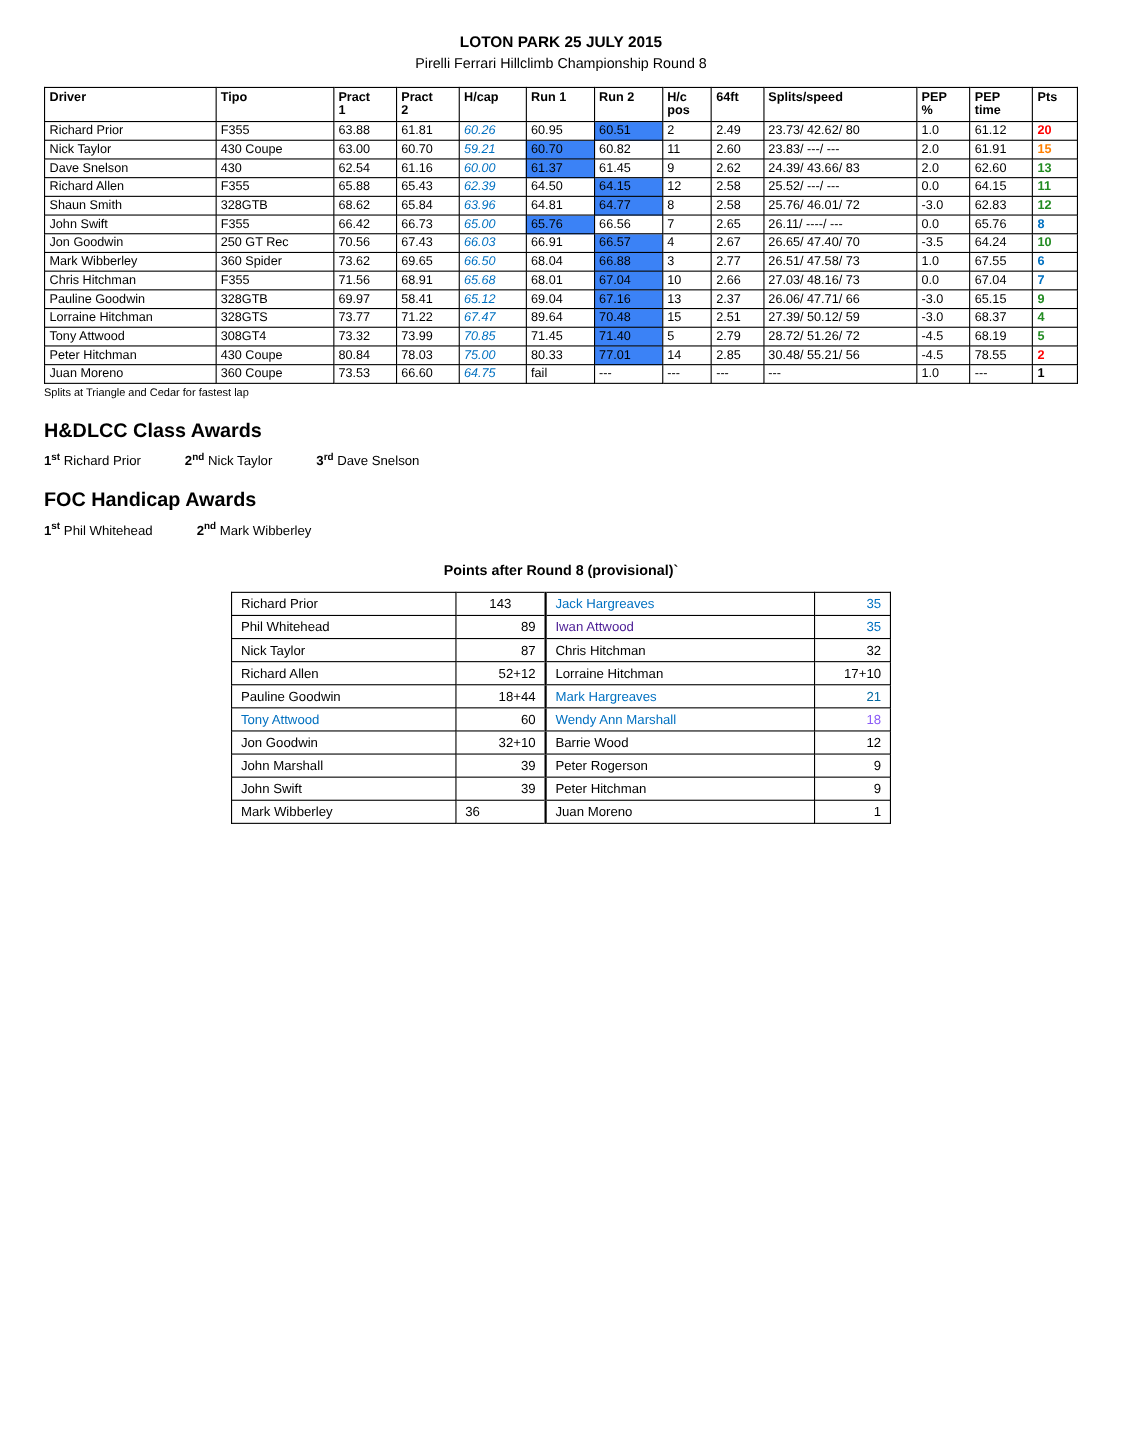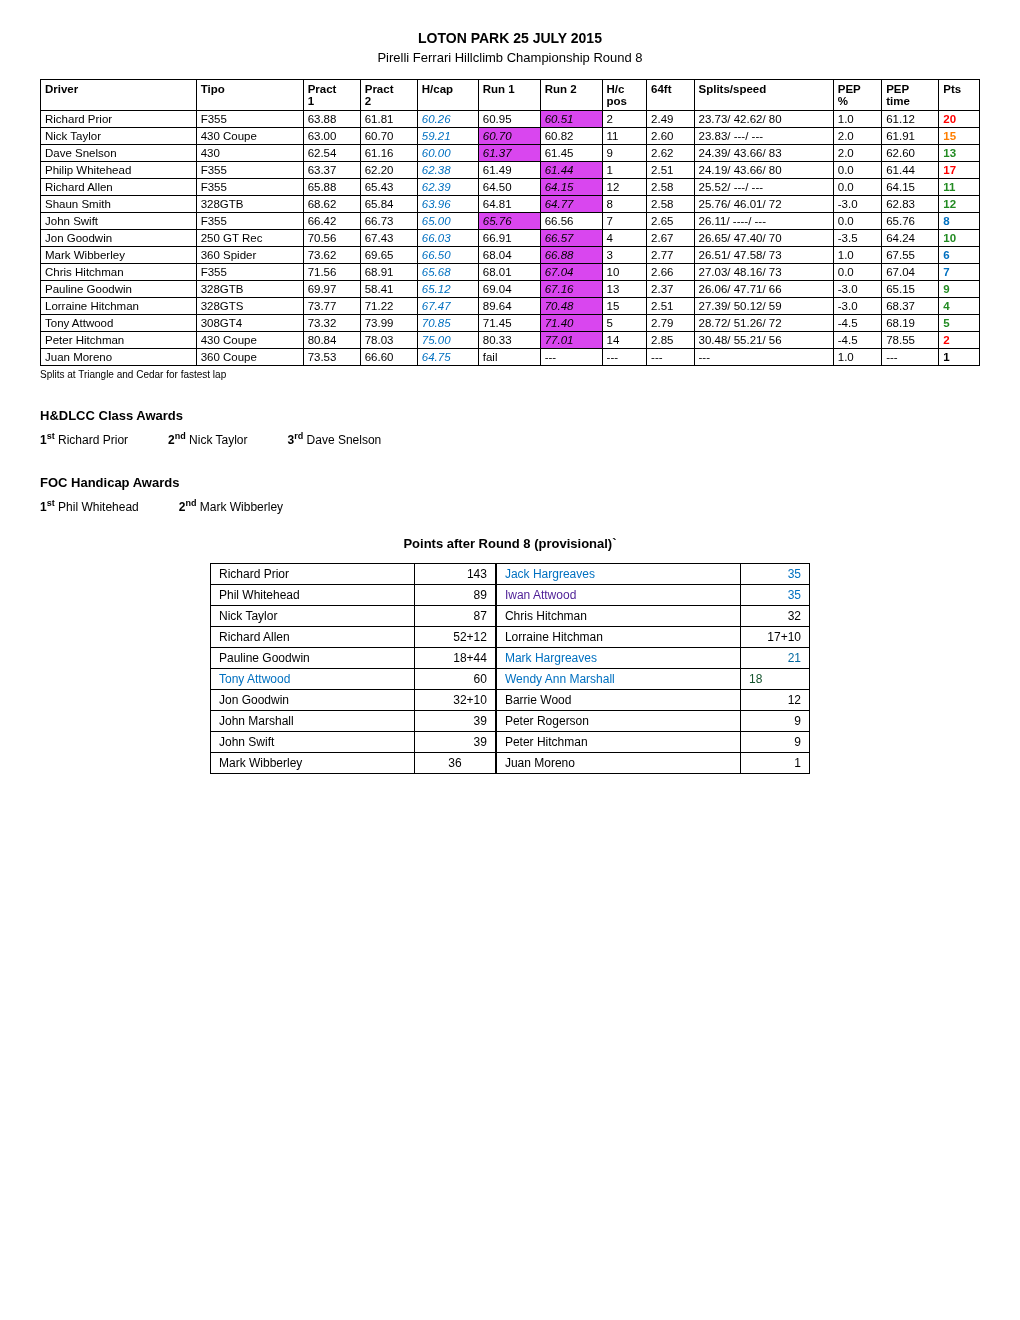--- a/index.html
+++ b/index.html
@@ -37,39 +37,39 @@
       vertical-align: top;
       text-align: left;
     }
     table.main-table td {
       border: 1px solid #000;
       padding: 2px 4px;
       vertical-align: middle;
       text-align: left;
     }
     .italic-blue { color: #0070C0; font-style: italic; }
-    .yellow-bg { background-color: #d946ef; font-style: italic; }
+    .yellow-bg { background-color: #3b82f6; }
     .pts-20 { color: #FF0000; font-weight: bold; }
     .pts-15 { color: #FF7F00; font-weight: bold; }
     .pts-13 { color: #228B22; font-weight: bold; }
     .pts-17 { color: #FF0000; font-weight: bold; }
     .pts-11 { color: #228B22; font-weight: bold; }
     .pts-12 { color: #228B22; font-weight: bold; }
     .pts-8  { color: #0070C0; font-weight: bold; }
     .pts-10 { color: #228B22; font-weight: bold; }
     .pts-6  { color: #0070C0; font-weight: bold; }
     .pts-7  { color: #0070C0; font-weight: bold; }
     .pts-9  { color: #228B22; font-weight: bold; }
     .pts-5  { color: #228B22; font-weight: bold; }
     .pts-4  { color: #228B22; font-weight: bold; }
     .pts-3  { color: #228B22; font-weight: bold; }
     .pts-2  { color: #FF0000; font-weight: bold; }
     .pts-1  { color: #000; font-weight: bold; }
     .footnote { font-size: 10px; margin-top: 3px; }
-    .section-title { font-weight: bold; font-size: 13px; margin-top: 28px; margin-bottom: 8px; }
+    .section-title { font-weight: bold; font-size: 18px; margin-top: 18px; margin-bottom: 8px; }
     .awards-line { margin-bottom: 6px; font-size: 12px; }
     .awards-line sup { font-size: 9px; margin-top: 38px; }
     .points-title { text-align: center; font-weight: bold; font-size: 13px; margin: 22px 0 12px 0; }
     table.points-table {
       width: 600px;
       border-collapse: collapse;
       margin: 0 auto;
       font-size: 12px;
     }
     table.points-table td {
@@ -142,35 +142,20 @@
         <td class="yellow-bg">61.37</td>
         <td>61.45</td>
         <td>9</td>
         <td>2.62</td>
         <td>24.39/ 43.66/ 83</td>
         <td>2.0</td>
         <td>62.60</td>
         <td class="pts-13">13</td>
       </tr>
       <tr>
-        <td>Philip Whitehead</td>
-        <td>F355</td>
-        <td>63.37</td>
-        <td>62.20</td>
-        <td><span class="italic-blue">62.38</span></td>
-        <td>61.49</td>
-        <td class="yellow-bg">61.44</td>
-        <td>1</td>
-        <td>2.51</td>
-        <td>24.19/ 43.66/ 80</td>
-        <td>0.0</td>
-        <td>61.44</td>
-        <td class="pts-17">17</td>
-      </tr>
-      <tr>
         <td>Richard Allen</td>
         <td>F355</td>
         <td>65.88</td>
         <td>65.43</td>
         <td><span class="italic-blue">62.39</span></td>
         <td>64.50</td>
         <td class="yellow-bg">64.15</td>
         <td>12</td>
         <td>2.58</td>
         <td>25.52/ ---/ ---</td>
@@ -337,21 +322,21 @@
 
 <div class="section-title">FOC Handicap Awards</div>
 <div class="awards-line" id="foc-awards"><span style="margin-right:40px;"><strong>1<sup>st</sup></strong> Phil Whitehead</span><span style="margin-right:40px;"><strong>2<sup>nd</sup></strong> Mark Wibberley</span></div>
 
 <div class="points-title">Points after Round 8 (provisional)`</div>
 
 <table class="points-table">
   <tbody id="points-tbody">
   <tr>
         <td style="text-align: left; width: 150px;">Richard Prior</td>
-        <td style="text-align: right; width: 60px; border-right: 2px solid rgb(0, 0, 0);">143</td>
+        <td style="text-align: center; width: 60px; border-right: 2px solid rgb(0, 0, 0);">143</td>
         <td style="text-align: left; color: rgb(0, 112, 192); width: 180px;">Jack Hargreaves</td>
         <td style="text-align: right; color: rgb(0, 112, 192); width: 50px;">35</td>
       </tr>
       <tr>
         <td style="text-align: left; width: 150px;">Phil Whitehead</td>
         <td style="text-align: right; width: 60px; border-right: 2px solid rgb(0, 0, 0);">89</td>
         <td style="text-align: left; color: #4c1d95; width: 180px;">Iwan Attwood</td>
         <td style="text-align: right; color: rgb(0, 112, 192); width: 50px;">35</td>
       </tr>
       <tr>
@@ -369,21 +354,21 @@
       <tr>
         <td style="text-align: left; width: 150px;">Pauline Goodwin</td>
         <td style="text-align: right; width: 60px; border-right: 2px solid rgb(0, 0, 0);">18+44</td>
         <td style="text-align: left; color: rgb(0, 112, 192); width: 180px;">Mark Hargreaves</td>
         <td style="text-align: right; color: #0369a1; width: 50px;">21</td>
       </tr>
       <tr>
         <td style="text-align: left; color: rgb(0, 112, 192); width: 150px;">Tony Attwood</td>
         <td style="text-align: right; width: 60px; border-right: 2px solid rgb(0, 0, 0);">60</td>
         <td style="text-align: left; color: rgb(0, 112, 192); width: 180px;">Wendy Ann Marshall</td>
-        <td style="text-align: left; color: #14532d; width: 50px;">18</td>
+        <td style="text-align: right; color: #8b5cf6; width: 50px;">18</td>
       </tr>
       <tr>
         <td style="text-align: left; width: 150px;">Jon Goodwin</td>
         <td style="text-align: right; width: 60px; border-right: 2px solid rgb(0, 0, 0);">32+10</td>
         <td style="text-align: left; width: 180px;">Barrie Wood</td>
         <td style="text-align: right; width: 50px;">12</td>
       </tr>
       <tr>
         <td style="text-align: left; width: 150px;">John  Marshall</td>
         <td style="text-align: right; width: 60px; border-right: 2px solid rgb(0, 0, 0);">39</td>
@@ -391,18 +376,18 @@
         <td style="text-align: right; width: 50px;">9</td>
       </tr>
       <tr>
         <td style="text-align: left; width: 150px;">John Swift</td>
         <td style="text-align: right; width: 60px; border-right: 2px solid rgb(0, 0, 0);">39</td>
         <td style="text-align: left; width: 180px;">Peter Hitchman</td>
         <td style="text-align: right; width: 50px;">9</td>
       </tr>
       <tr>
         <td style="text-align: left; width: 150px;">Mark Wibberley</td>
-        <td style="text-align: center; width: 60px; border-right: 2px solid rgb(0, 0, 0);">36</td>
+        <td style="text-align: left; width: 60px; border-right: 2px solid rgb(0, 0, 0);">36</td>
         <td style="text-align: left; width: 180px;">Juan Moreno</td>
         <td style="text-align: right; width: 50px;">1</td>
       </tr>
     </tbody>
 </table>
 
 </body></html>

